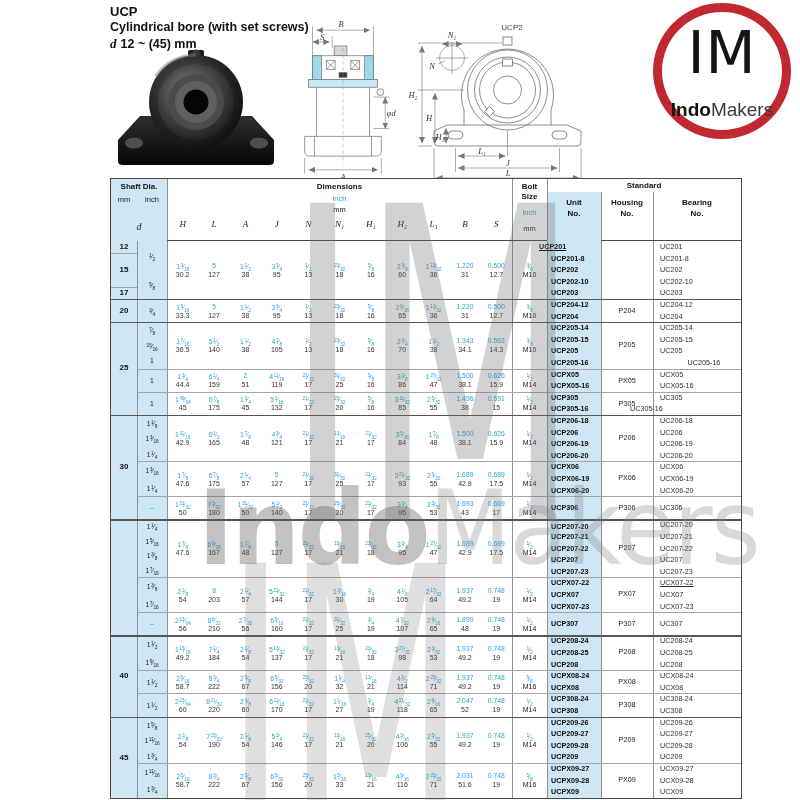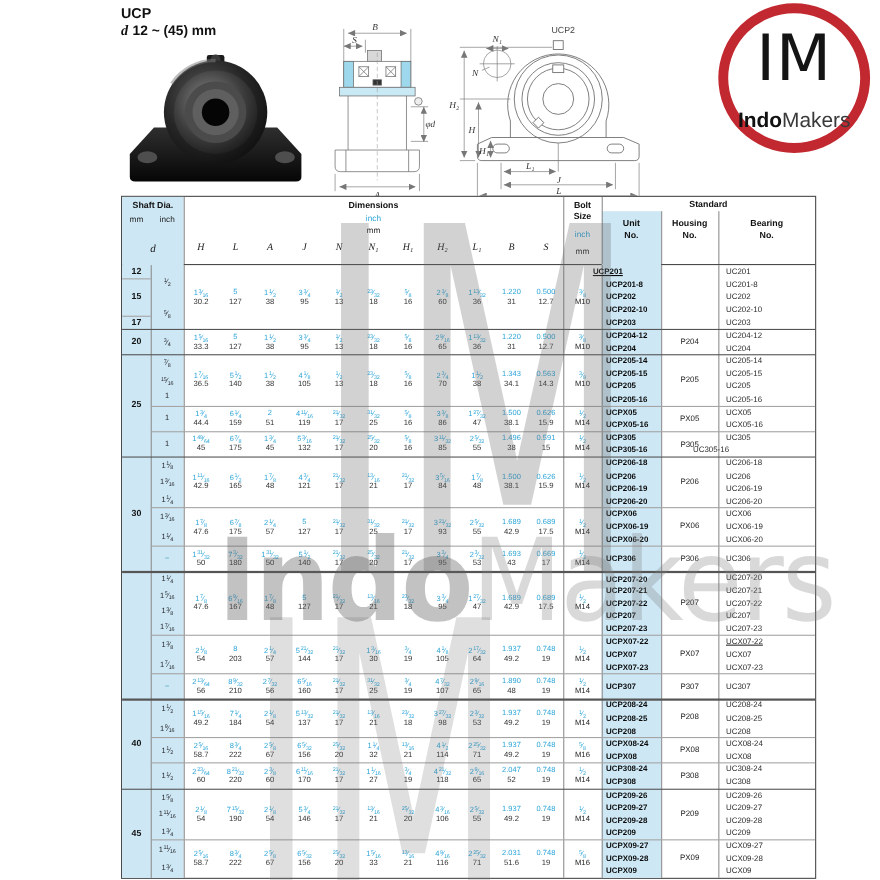--- a/index.html
+++ b/index.html
@@ -58,20 +58,21 @@
   .cell sup{font-size:4.9px;vertical-align:2.2px;letter-spacing:-.2px}
   .cell sub{font-size:4.9px;vertical-align:-1.6px;letter-spacing:-.2px}
   .dash{color:#5ea9cc;font-weight:bold}
 </style>
 </head>
 <body>
 <div id="page">
 
   <div id="titleblock">
     <div class="t1">UCP</div>
+    <div class="t2">Cylindrical bore (with set screws)</div>
     <div class="t3"><span class="dital">d</span><span>12 ~ (45) mm</span></div>
   </div>
 
   <svg id="photo" viewBox="0 0 170 135" style="left:112px;top:42px;width:170px;height:135px">
     <defs>
       <radialGradient id="pg1" cx="40%" cy="35%" r="75%">
         <stop offset="0%" stop-color="#5a5a5a"></stop>
           <stop offset="55%" stop-color="#262626"></stop>
           <stop offset="100%" stop-color="#0c0c0c"></stop>
       </radialGradient>
@@ -358,21 +359,21 @@
         <div class="cell dinch" style="left: 401px; top: 95.4px; width: 35px; height: 9px; line-height: 9px;"><sup>3</sup>⁄<sub>8</sub></div>
         <div class="cell boltmm" style="left: 401px; top: 104.4px; width: 35px; height: 9px; line-height: 9px;">M10</div>
         <div class="cell unit" style="left: 436px; top: 81.2px; width: 54px; height: 11.6px; line-height: 11.6px;">UCP205-14</div>
         <div class="cell unit" style="left: 436px; top: 92.8px; width: 54px; height: 11.6px; line-height: 11.6px;">UCP205-15</div>
         <div class="cell unit" style="left: 436px; top: 104.4px; width: 54px; height: 11.6px; line-height: 11.6px;">UCP205</div>
         <div class="cell unit" style="left: 436px; top: 116px; width: 54px; height: 11.6px; line-height: 11.6px;">UCP205-16</div>
         <div class="cell housing" style="left: 490px; top: 81.2px; width: 52px; height: 46.4px; line-height: 46.4px;">P205</div>
         <div class="cell bearing" style="left: 542px; top: 81.2px; width: 88px; height: 11.6px; line-height: 11.6px;">UC205-14</div>
         <div class="cell bearing" style="left: 542px; top: 92.8px; width: 88px; height: 11.6px; line-height: 11.6px;">UC205-15</div>
         <div class="cell bearing" style="left: 542px; top: 104.4px; width: 88px; height: 11.6px; line-height: 11.6px;">UC205</div>
-        <div class="cell bearing" style="left: 542px; top: 116px; width: 88px; height: 11.6px; line-height: 11.6px;">UC205-16</div>
+        <div class="cell bearing" style="left: 542px; top: 116px; width: 88px; height: 11.6px; line-height: 11.6px; text-align: center;">UC205-16</div>
         <div class="hline" style="left: 26px; top: 127.6px; width: 604px;"></div>
         <div class="cell inchlab" style="left: 26px; top: 127.6px; width: 30px; height: 23.2px; line-height: 23.2px;">1</div>
         <div class="cell dinch" style="left: 56px; top: 130.2px; width: 31.3636px; height: 9px; line-height: 9px;">1 <sup>3</sup>⁄<sub>4</sub></div>
         <div class="cell dmm" style="left: 56px; top: 139.2px; width: 31.3636px; height: 9px; line-height: 9px;">44.4</div>
         <div class="cell dinch" style="left: 87.3636px; top: 130.2px; width: 31.3636px; height: 9px; line-height: 9px;">6 <sup>1</sup>⁄<sub>4</sub></div>
         <div class="cell dmm" style="left: 87.3636px; top: 139.2px; width: 31.3636px; height: 9px; line-height: 9px;">159</div>
         <div class="cell dinch" style="left: 118.727px; top: 130.2px; width: 31.3636px; height: 9px; line-height: 9px;">2</div>
         <div class="cell dmm" style="left: 118.727px; top: 139.2px; width: 31.3636px; height: 9px; line-height: 9px;">51</div>
         <div class="cell dinch" style="left: 150.091px; top: 130.2px; width: 31.3636px; height: 9px; line-height: 9px;">4 <sup>11</sup>⁄<sub>16</sub></div>
         <div class="cell dmm" style="left: 150.091px; top: 139.2px; width: 31.3636px; height: 9px; line-height: 9px;">119</div>

